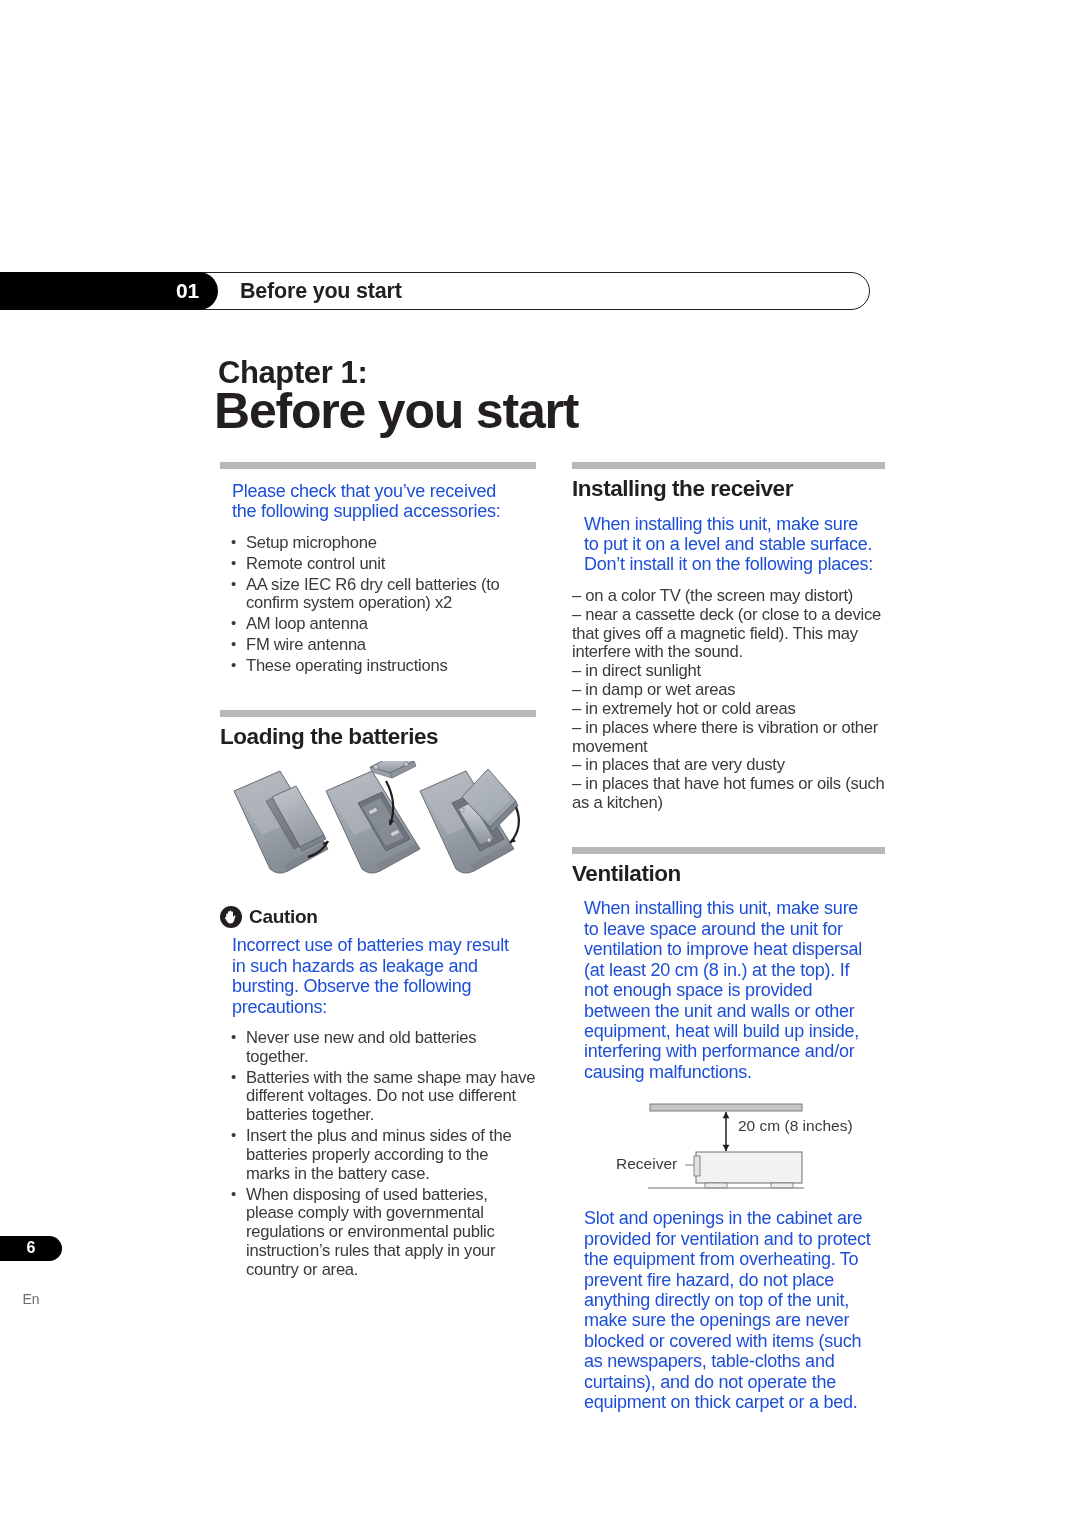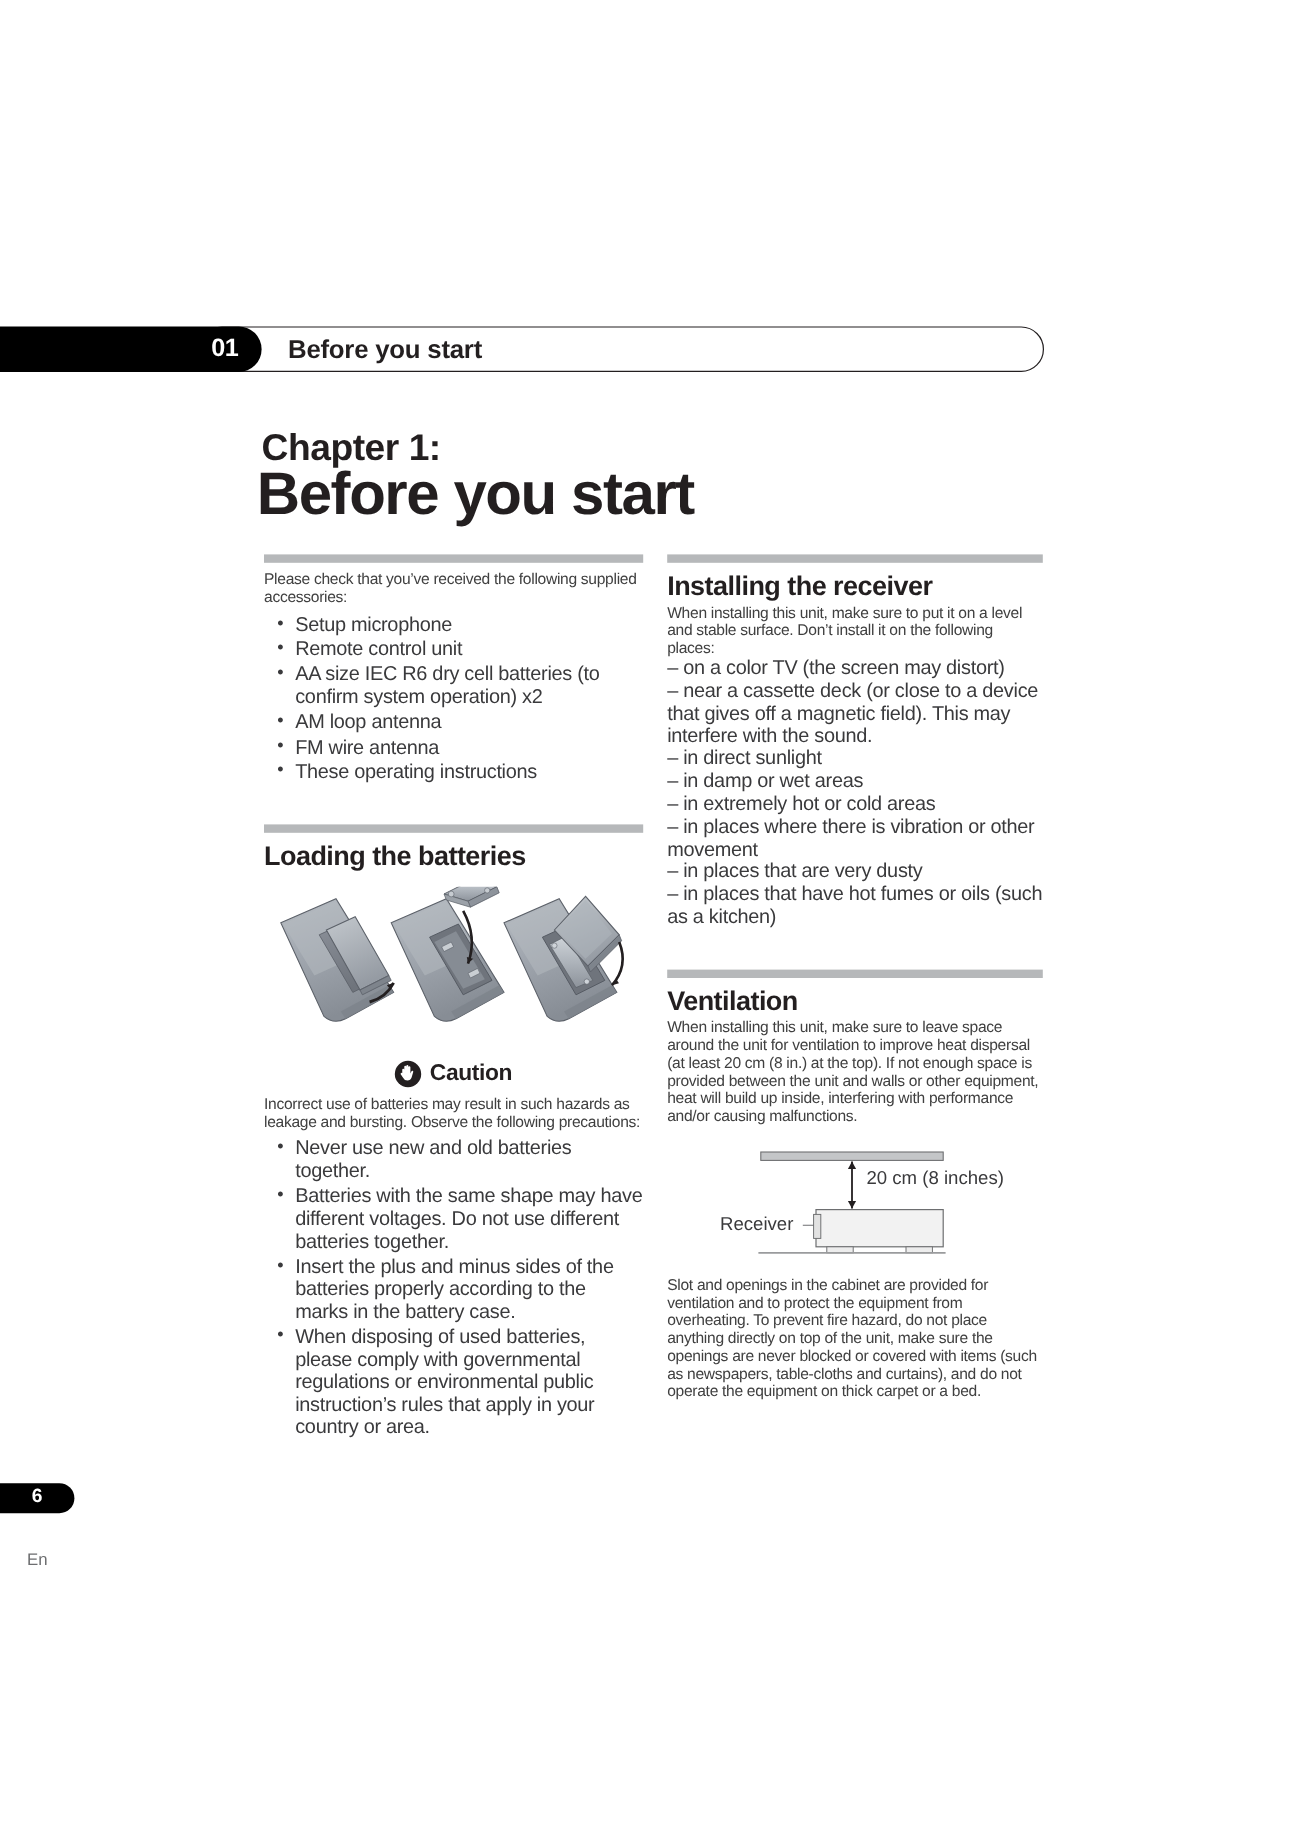--- a/index.html
+++ b/index.html
@@ -84,43 +84,43 @@
     letter-spacing: -1.2px;
     color: #231f20;
   }
 
   
   .col {
     position: absolute;
     top: 462px;
   }
   .col-left  { left: 220px; width: 316px; }
-  .col-right { left: 556px; width: 313px; }
+  .col-right { left: 572px; width: 313px; }
 
   .rule {
     height: 7px;
     background: #b6b8ba;
     margin-bottom: 7px;
   }
   .rule.gap-top { margin-top: 34px; }
 
   h2.sec {
     margin: 0 0 2px 0;
     font-size: 22.5px;
     font-weight: bold;
     letter-spacing: -0.45px;
     color: #231f20;
     line-height: 1.14;
   }
 
   p.body {
-    margin: 0;
-    font-size: 13px;
+    margin: 12px;
+    font-size: 18px;
     line-height: 1.135;
-    color: #404040;
+    color: #1d4ed8;
     letter-spacing: -0.25px;
   }
   p.body.spaced { margin-top: 14px; }
 
   ul.bullets {
     margin: 1px 0 0 0;
     padding: 0;
     list-style: none;
   }
   ul.bullets li {
@@ -149,21 +149,20 @@
     color: #3a3a3c;
     letter-spacing: -0.25px;
   }
 
   
   .caution {
     margin-top: 17px;
     display: flex;
     align-items: center;
     gap: 7px;
-    justify-content: center;
   }
   .caution-icon {
     width: 22px;
     height: 22px;
     border-radius: 50%;
     background: #231f20;
     position: relative;
     flex: none;
   }
   .caution-icon svg { position: absolute; left: 4px; top: 3.5px; }

